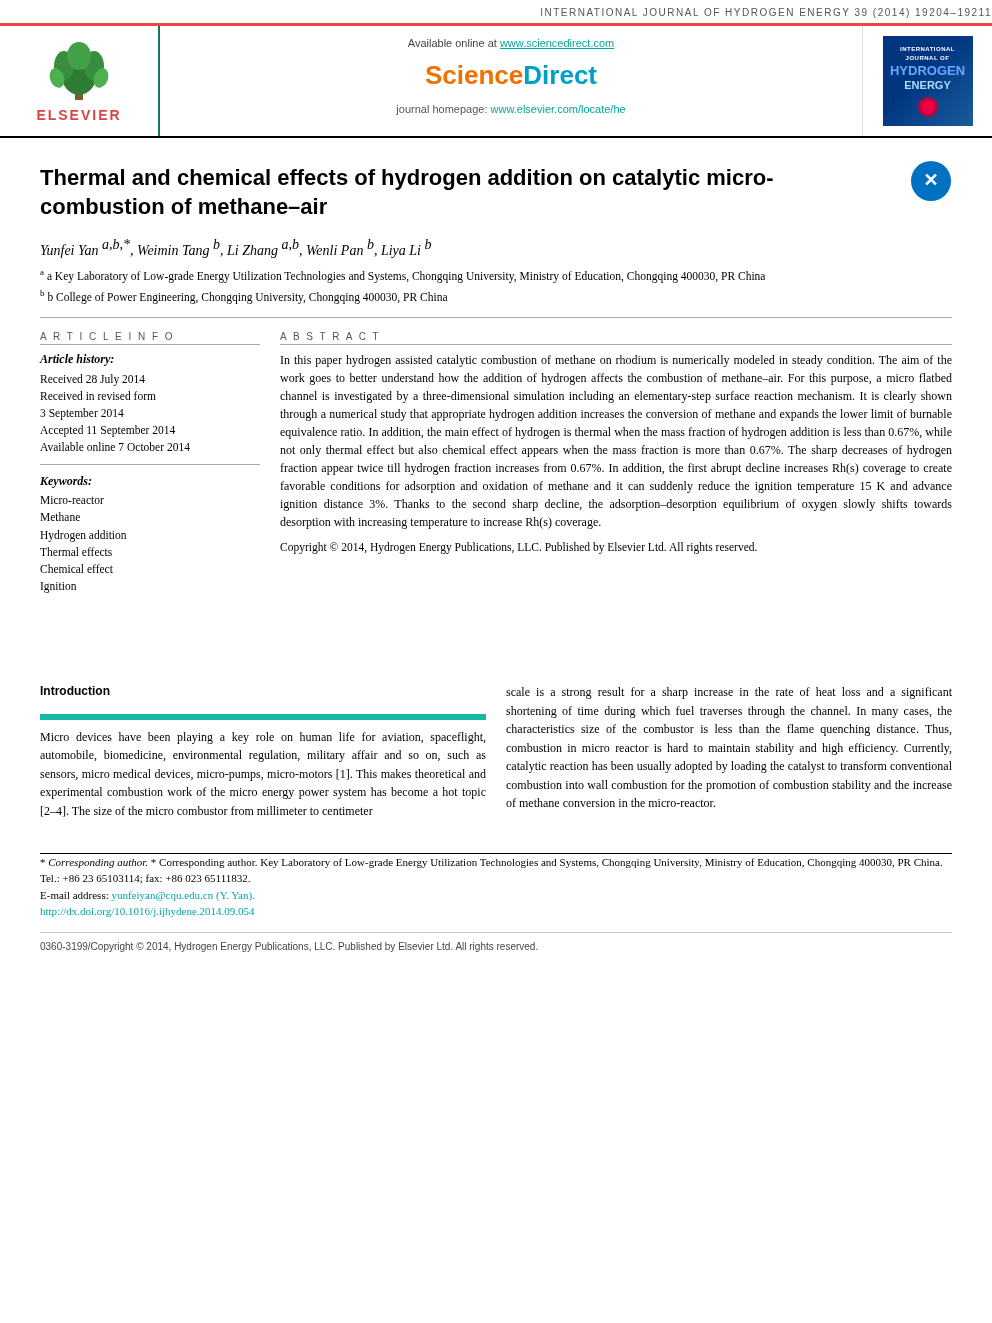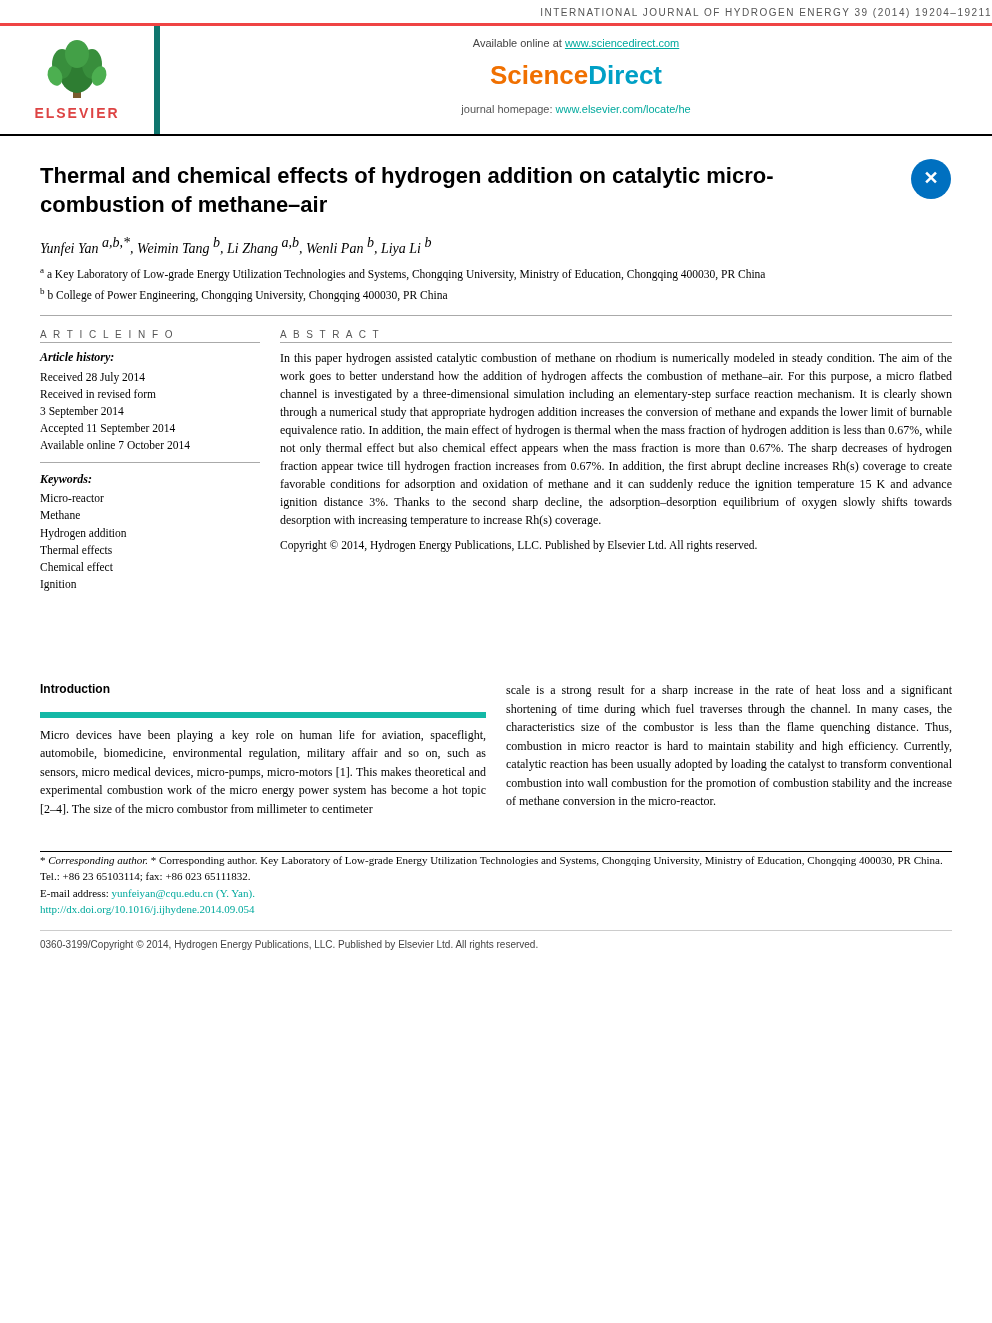--- a/index.html
+++ b/index.html
@@ -30,23 +30,23 @@
       display: flex;
       align-items: stretch;
       border-bottom: 2px solid #000;
       min-height: 110px;
     }
 
     .header-left {
       width: 160px;
       padding: 10px;
       display: flex;
-      align-items: center;
+      align-items: flex-end;
       justify-content: center;
-      border-right: 6px solid #0f766e;
+      border-right: 2px solid #0f766e;
     }
 
     .elsevier-logo {
       display: flex;
       flex-direction: column;
       align-items: center;
     }
 
     .elsevier-tree {
       width: 80px;
@@ -371,20 +371,28 @@
     </div>
     <div class="sciencedirect-logo">
       <span style="color:#f07000;">Science</span><span class="sd-blue">Direct</span>
     </div>
     <div class="journal-homepage">
       <span>journal homepage:</span>
       <a href="#">www.elsevier.com/locate/he</a>
     </div>
   </div>
 
+  <div class="header-right">
+    <div class="journal-cover">
+      <div class="intl">INTERNATIONAL JOURNAL OF</div>
+      <div class="hydrogen">HYDROGEN</div>
+      <div class="energy">ENERGY</div>
+      <div class="circle-icon"></div>
+    </div>
+  </div>
 </div>
 
 <div class="main-content">
 
   <div class="title-row">
     <div class="article-title">Thermal and chemical effects of hydrogen addition on catalytic micro-combustion of methane–air</div>
 
     <svg class="crossmark" viewBox="0 0 42 42" xmlns="http://www.w3.org/2000/svg">
       <circle cx="21" cy="21" r="20" fill="#0070c0"></circle>
       <text x="21" y="26" text-anchor="middle" font-size="18" font-weight="bold" fill="white" font-family="Arial">✕</text>

